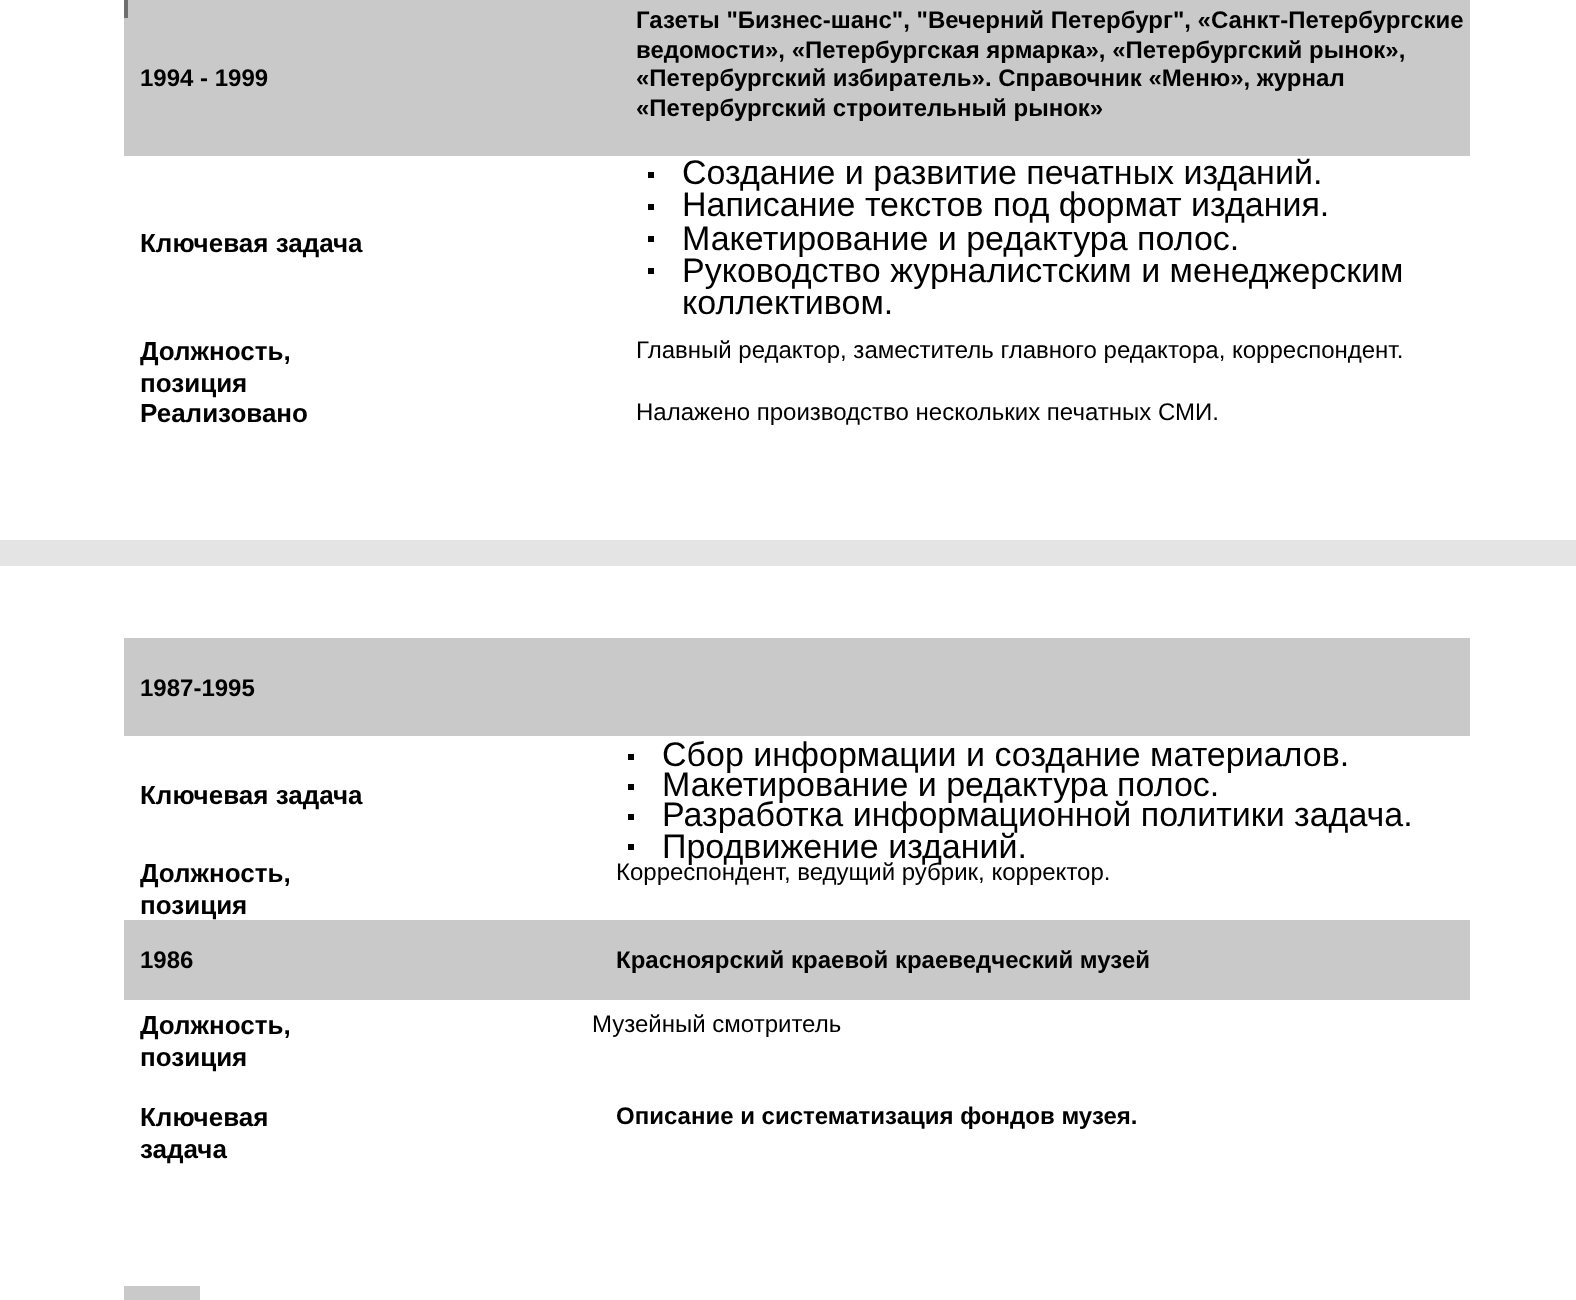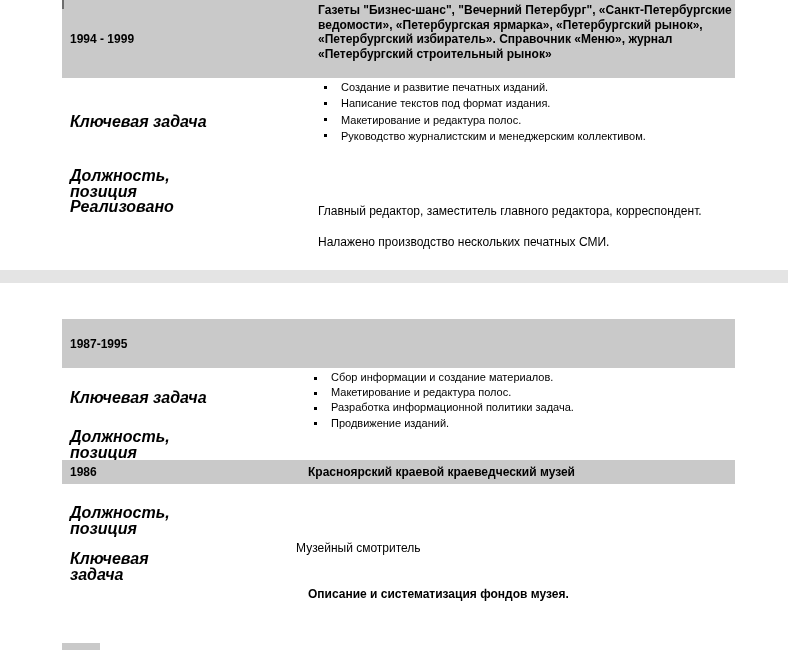--- a/index.html
+++ b/index.html
@@ -4,34 +4,34 @@
 <style>
   html, body { margin: 0; padding: 0; background: #ffffff; }
   .page {
     position: relative; width: 788px; height: 650px;
     background: #ffffff; overflow: hidden;
     font-family: "Liberation Sans", sans-serif; color: #000000;
   }
   .gray-row { position: absolute; left: 62px; width: 673px; background: #c9c9c9; }
   #h1 { top: 0; height: 78px; }
   #h2 { top: 319px; height: 49px; }
-  #h3 { top: 460px; height: 24px; text-decoration: underline; }
+  #h3 { top: 460px; height: 40px; text-decoration: underline; }
   .period {
     position: absolute; left: 8px; top: 50%; transform: translateY(-50%);
     font-weight: bold; font-size: 12px; white-space: nowrap;
   }
   .orgs {
     position: absolute; font-weight: bold; font-size: 12px; line-height: 14.6px;
   }
   #h1 .orgs { left: 256px; top: 3px; width: 414px; }
   #h2 .orgs { left: 246px; top: 3px; width: 424px; }
   #h3 .orgs { left: 246px; top: 50%; transform: translateY(-50%); width: 424px; line-height: 14px; }
-  .lbl { position: absolute; font-weight: bold; font-size: 16px; line-height: 15.5px; font-style: italic; }
-  .val { position: absolute; font-size: 12px; line-height: 15.5px; margin-top: 36px; }
-  ul.blt { position: absolute; margin: 0; padding: 0; list-style: none; font-size: 11px; }
+  .lbl { position: absolute; font-weight: bold; font-size: 13px; line-height: 15.5px; }
+  .val { position: absolute; font-size: 12px; line-height: 15.5px; }
+  ul.blt { position: absolute; margin: 0; padding: 0; list-style: none; font-size: 17px; }
   .blt li { position: relative; padding-left: 21px; }
   .blt li::before {
     content: ""; position: absolute; left: 4px; top: 6.5px;
     width: 3px; height: 3px; background: #000;
   }
   .blt1 { left: 320px; top: 79px; width: 402px; }
   .blt1 li { line-height: 16.3px; }
   .blt2 { left: 310px; top: 370px; width: 420px; }
   .blt2 li { line-height: 15.2px; }
   .divider { position: absolute; left: 0; top: 270px; width: 788px; height: 13px; background: #e4e4e4; }

